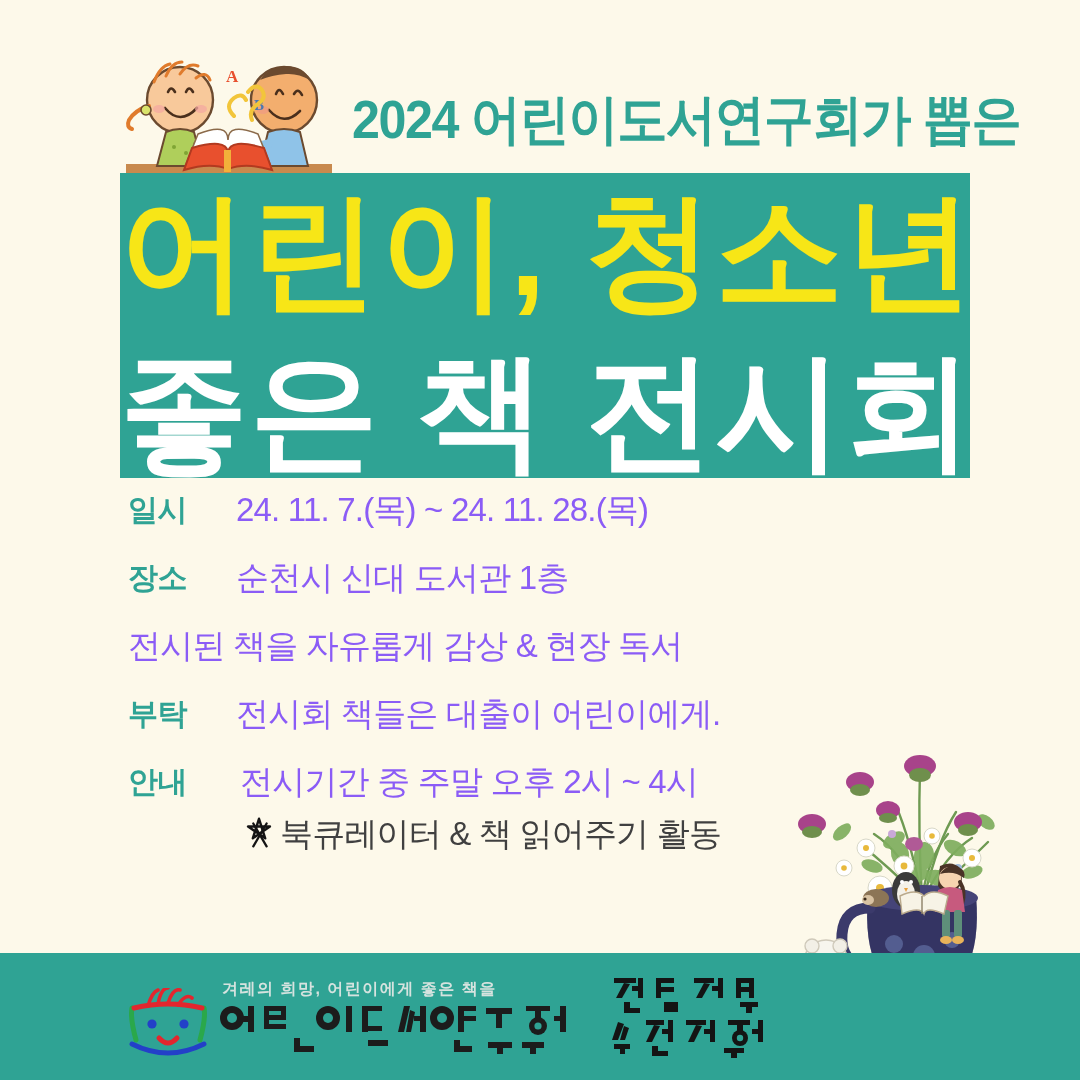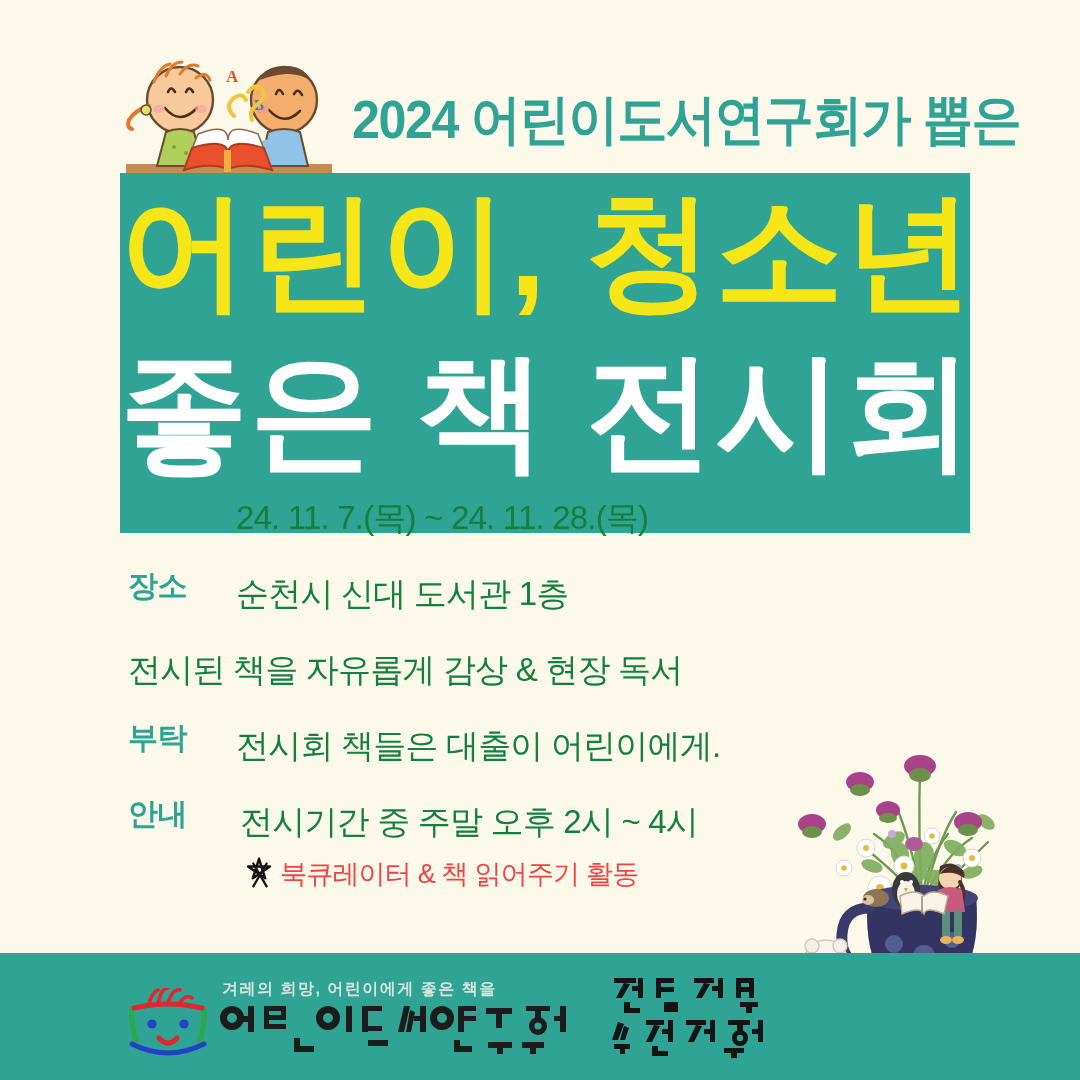--- a/index.html
+++ b/index.html
@@ -32,21 +32,21 @@
     line-height: 62px;
     white-space: nowrap;
     transform: scaleX(0.93);
     transform-origin: left center;
     font-family: "Liberation Sans Narrow", "Liberation Sans", sans-serif;
   }
 
   
   #title-block {
     position: absolute; left: 120px; top: 173px;
-    width: 850px; height: 360px;
+    width: 850px; height: 305px;
     background: #2FA394;
   }
   .title-line {
     position: absolute; left: 0; width: 850px;
     text-align: center;
     font-weight: 900;
     font-size: 128px;
     line-height: 140px;
     letter-spacing: 2px;
     white-space: nowrap;
@@ -70,33 +70,32 @@
     width: 108px;
     flex: 0 0 108px;
     color: #2FA394;
     font-size: 30px;
     font-weight: 700;
     line-height: 52px;
     letter-spacing: -0.5px;
   }
   .info-value-wrap { flex: 1; }
   .info-value {
-    color: #15803d;
+    color: #8b5cf6;
     font-size: 33px;
     font-weight: 400;
     line-height: 52px;
     letter-spacing: -0.8px;
     white-space: nowrap;
-    margin-top: 8px;
   }
   .sub-line {
     display: flex;
     align-items: center;
-    color: #ef4444;
-    font-size: 27px;
+    color: #404040;
+    font-size: 33px;
     line-height: 52px;
     letter-spacing: -0.8px;
     white-space: nowrap;
   }
   .star-bullet {
     display: inline-block;
     width: 38px; height: 38px;
     margin-right: 2px;
     flex: 0 0 38px;
   }

